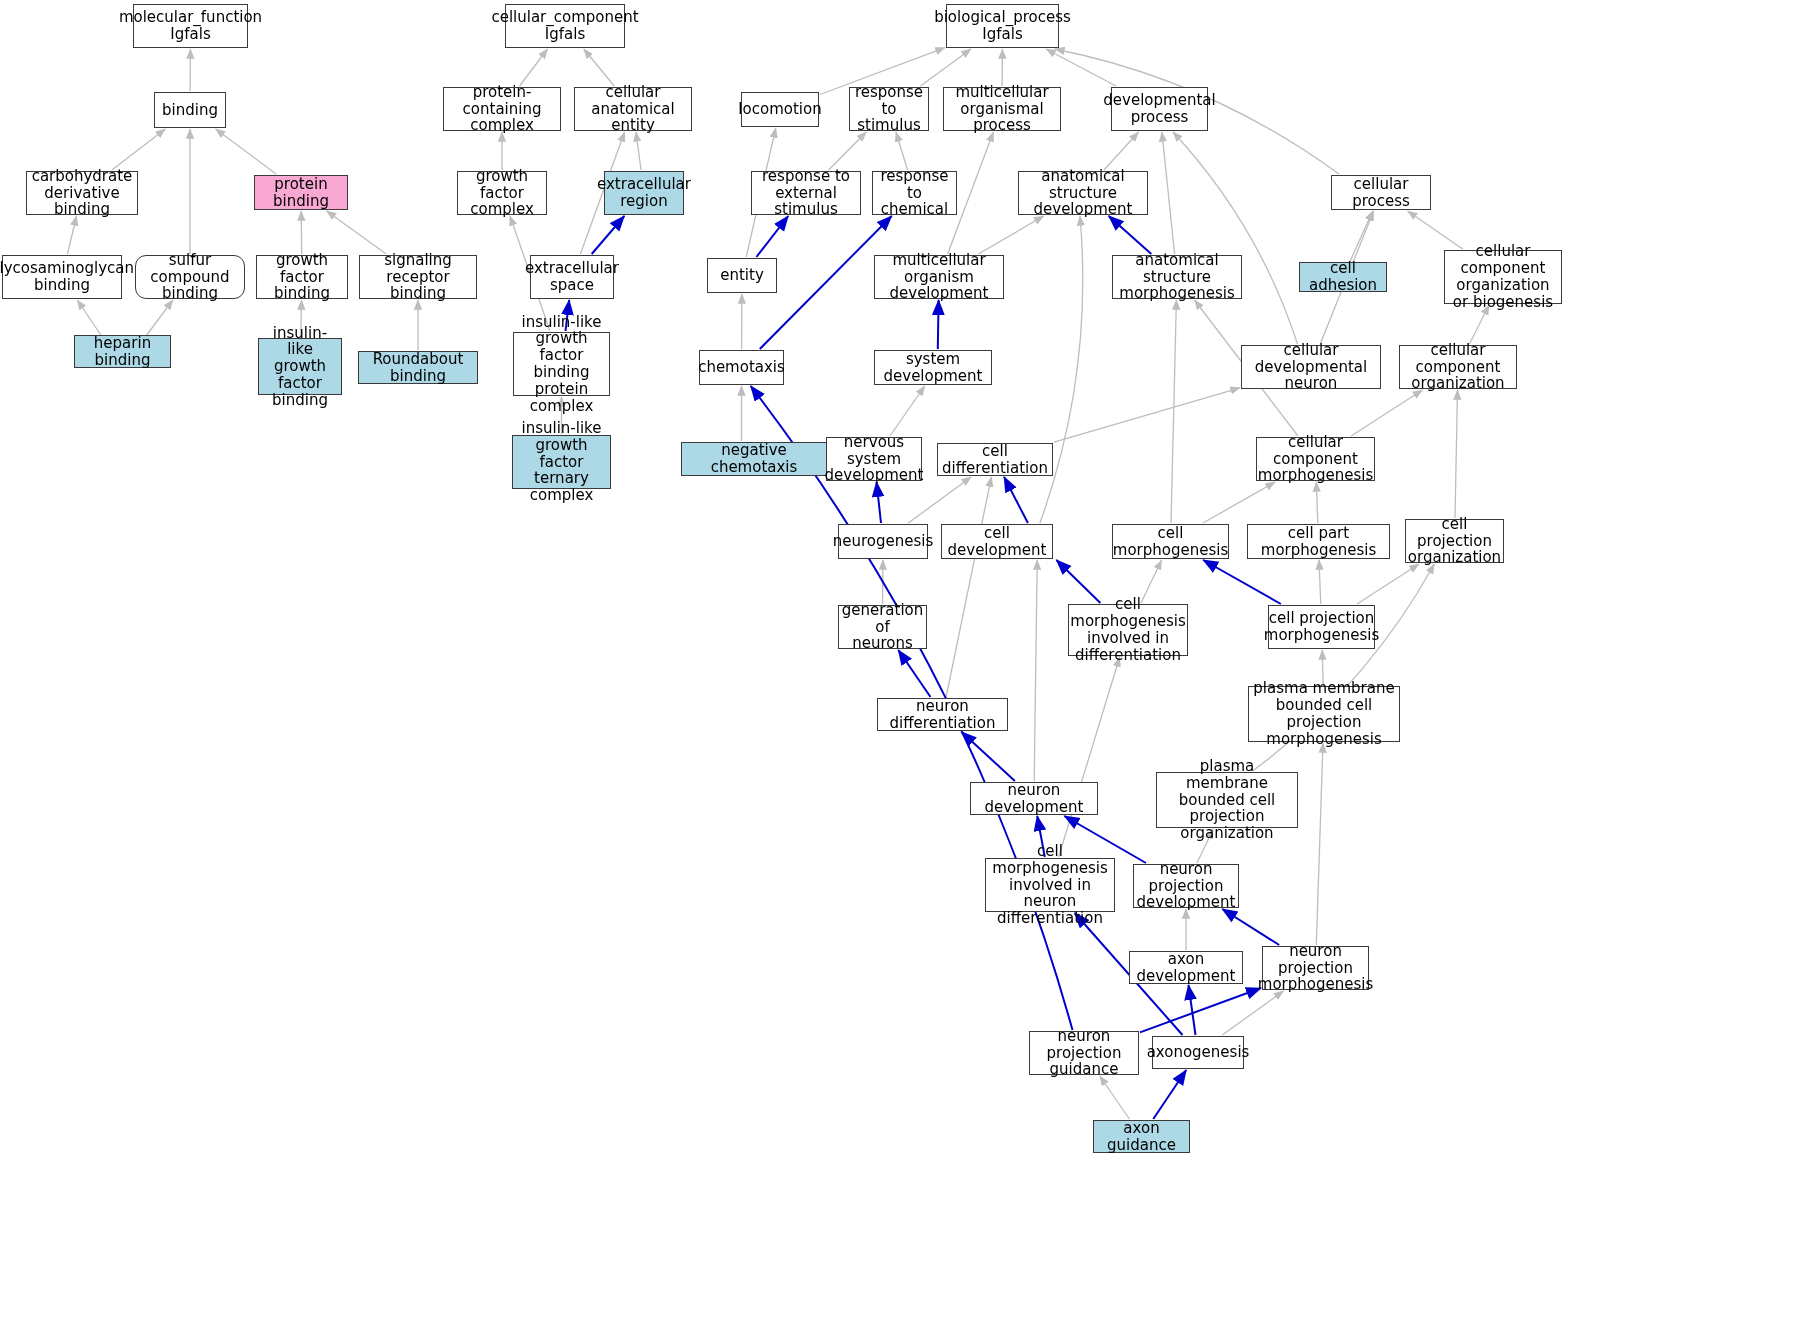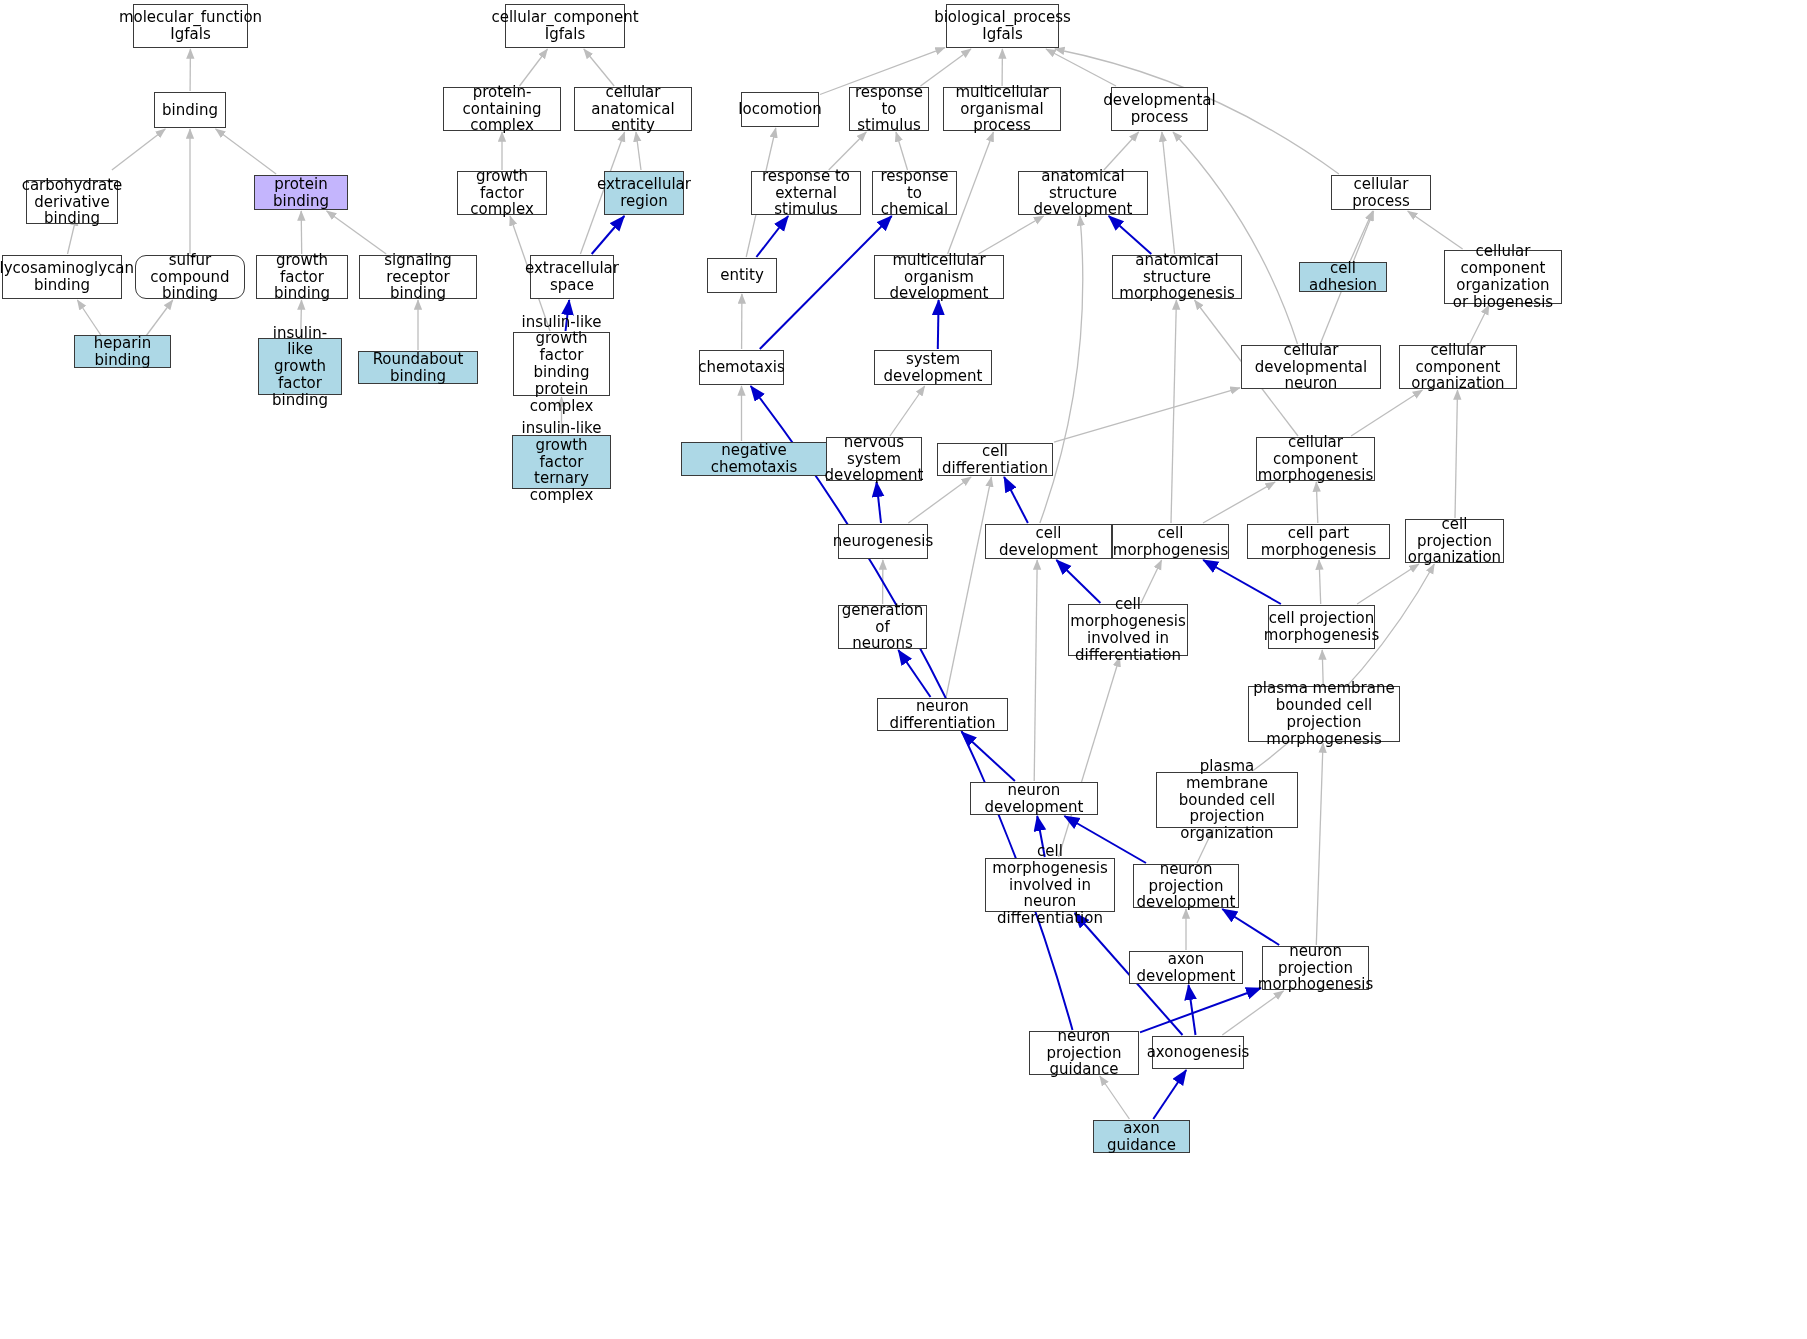--- a/index.html
+++ b/index.html
@@ -4,21 +4,21 @@
 <title>GO DAG Igfals</title>
 <style>
   html,body{margin:0;padding:0;background:#ffffff;}
   #canvas{position:relative;width:1807px;height:1339px;background:#ffffff;
           font-family:"DejaVu Sans","Liberation Sans",sans-serif;overflow:hidden;}
   svg#edges{position:absolute;left:0;top:0;width:1807px;height:1339px;pointer-events:none;}
   .node{position:absolute;box-sizing:border-box;border:1.6px solid #3a3a3a;background:#ffffff;
         display:flex;align-items:center;justify-content:center;text-align:center;
         font-size:15px;line-height:1.12;color:#000;padding:2px 4px;white-space:pre-line;z-index:5;}
   .node.hl{background:#add8e6;}
-  .node.hl2{background:#c4b5fd;}
+  .node.hl2{background:#f9a8d4;}
 </style>
 </head>
 <body>
 
 <div id="canvas">
   <svg id="edges">
     <defs>
       <marker id="ah-grey" markerWidth="9" markerHeight="9" refX="7.5" refY="3.2" orient="auto">
         <path d="M0,0 L8,3.2 L0,6.4 z" fill="#bdbdbd"></path>
       </marker>
@@ -107,21 +107,21 @@
         <path d="M1182.5,1035.0 Q1128.6,974.0 1074.7,913.0" fill="none" stroke="#0000cc" stroke-width="2" marker-end="url(#ah-blue)"></path>
         <path d="M1222.3,1035.0 Q1252.9,1013.0 1283.5,991.0" fill="none" stroke="#bdbdbd" stroke-width="1.3" marker-end="url(#ah-grey)"></path>
         <path d="M1129.4,1119.0 Q1114.6,1097.5 1099.8,1076.0" fill="none" stroke="#bdbdbd" stroke-width="1.3" marker-end="url(#ah-grey)"></path>
         <path d="M1153.3,1119.0 Q1169.8,1094.5 1186.2,1070.0" fill="none" stroke="#0000cc" stroke-width="2" marker-end="url(#ah-blue)"></path>
       </g>
   </svg>
   <div id="node-layer">
       <div class="node" style="left: 133px; top: 4px; width: 115px; height: 44px;">molecular_function
 Igfals</div>
       <div class="node" style="left: 154px; top: 92px; width: 72px; height: 36px;">binding</div>
-      <div class="node" style="left: 26px; top: 180px; width: 92px; height: 44px;">carbohydrate
+      <div class="node" style="left: 26px; top: 171px; width: 112px; height: 44px;">carbohydrate
 derivative binding</div>
       <div class="node hl2" style="left: 254px; top: 175px; width: 94px; height: 35px;">protein binding</div>
       <div class="node" style="left: 2px; top: 255px; width: 120px; height: 44px;">glycosaminoglycan
 binding</div>
       <div class="node" style="left: 135px; top: 255px; width: 110px; height: 44px; border-radius: 11px;">sulfur compound
 binding</div>
       <div class="node" style="left: 256px; top: 255px; width: 92px; height: 44px;">growth factor
 binding</div>
       <div class="node" style="left: 359px; top: 255px; width: 118px; height: 44px;">signaling receptor
 binding</div>
@@ -180,21 +180,21 @@
 neuron</div>
       <div class="node" style="left: 1399px; top: 345px; width: 118px; height: 44px;">cellular component
 organization</div>
       <div class="node hl" style="left: 681px; top: 442px; width: 146px; height: 34px;">negative chemotaxis</div>
       <div class="node" style="left: 826px; top: 437px; width: 96px; height: 44px;">nervous system
 development</div>
       <div class="node" style="left: 937px; top: 443px; width: 116px; height: 33px;">cell differentiation</div>
       <div class="node" style="left: 1256px; top: 437px; width: 119px; height: 44px;">cellular component
 morphogenesis</div>
       <div class="node" style="left: 838px; top: 524px; width: 90px; height: 35px;">neurogenesis</div>
-      <div class="node" style="left: 985px; top: 524px; width: 127px; height: 35px;">cell development</div>
+      <div class="node" style="left: 941px; top: 524px; width: 112px; height: 35px;">cell development</div>
       <div class="node" style="left: 1112px; top: 524px; width: 117px; height: 35px;">cell morphogenesis</div>
       <div class="node" style="left: 1247px; top: 524px; width: 143px; height: 35px;">cell part morphogenesis</div>
       <div class="node" style="left: 1405px; top: 519px; width: 99px; height: 44px;">cell projection
 organization</div>
       <div class="node" style="left: 838px; top: 605px; width: 89px; height: 44px;">generation of
 neurons</div>
       <div class="node" style="left: 1068px; top: 604px; width: 120px; height: 52px;">cell morphogenesis
 involved in
 differentiation</div>
       <div class="node" style="left: 1268px; top: 605px; width: 107px; height: 44px;">cell projection

